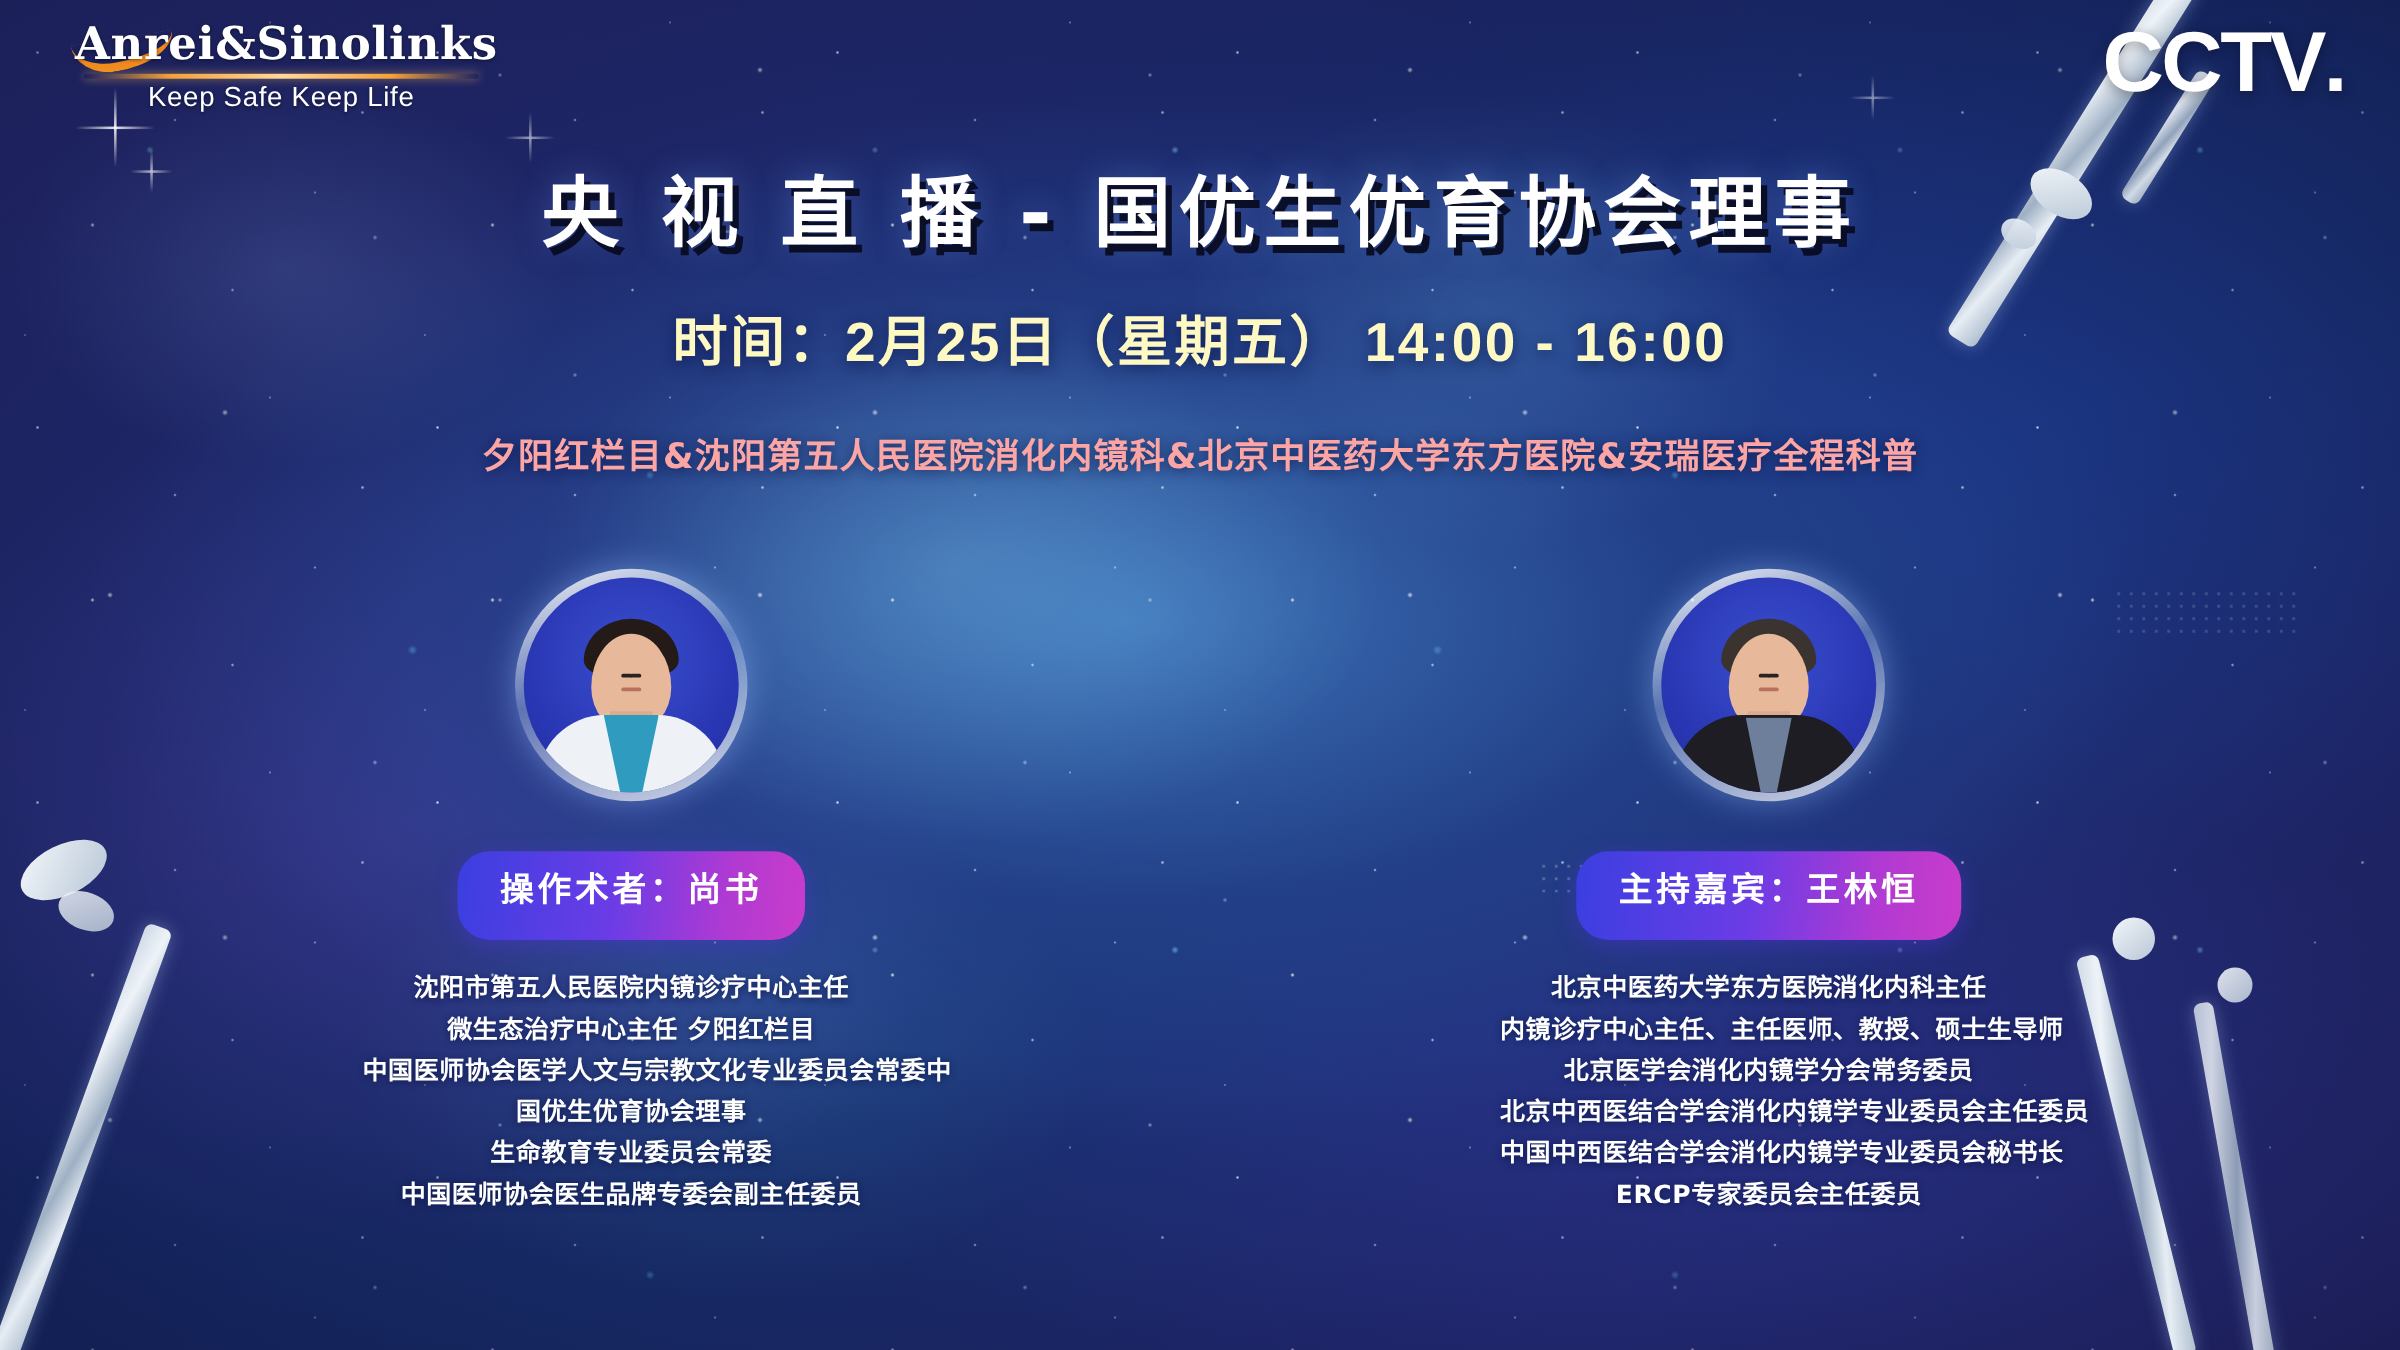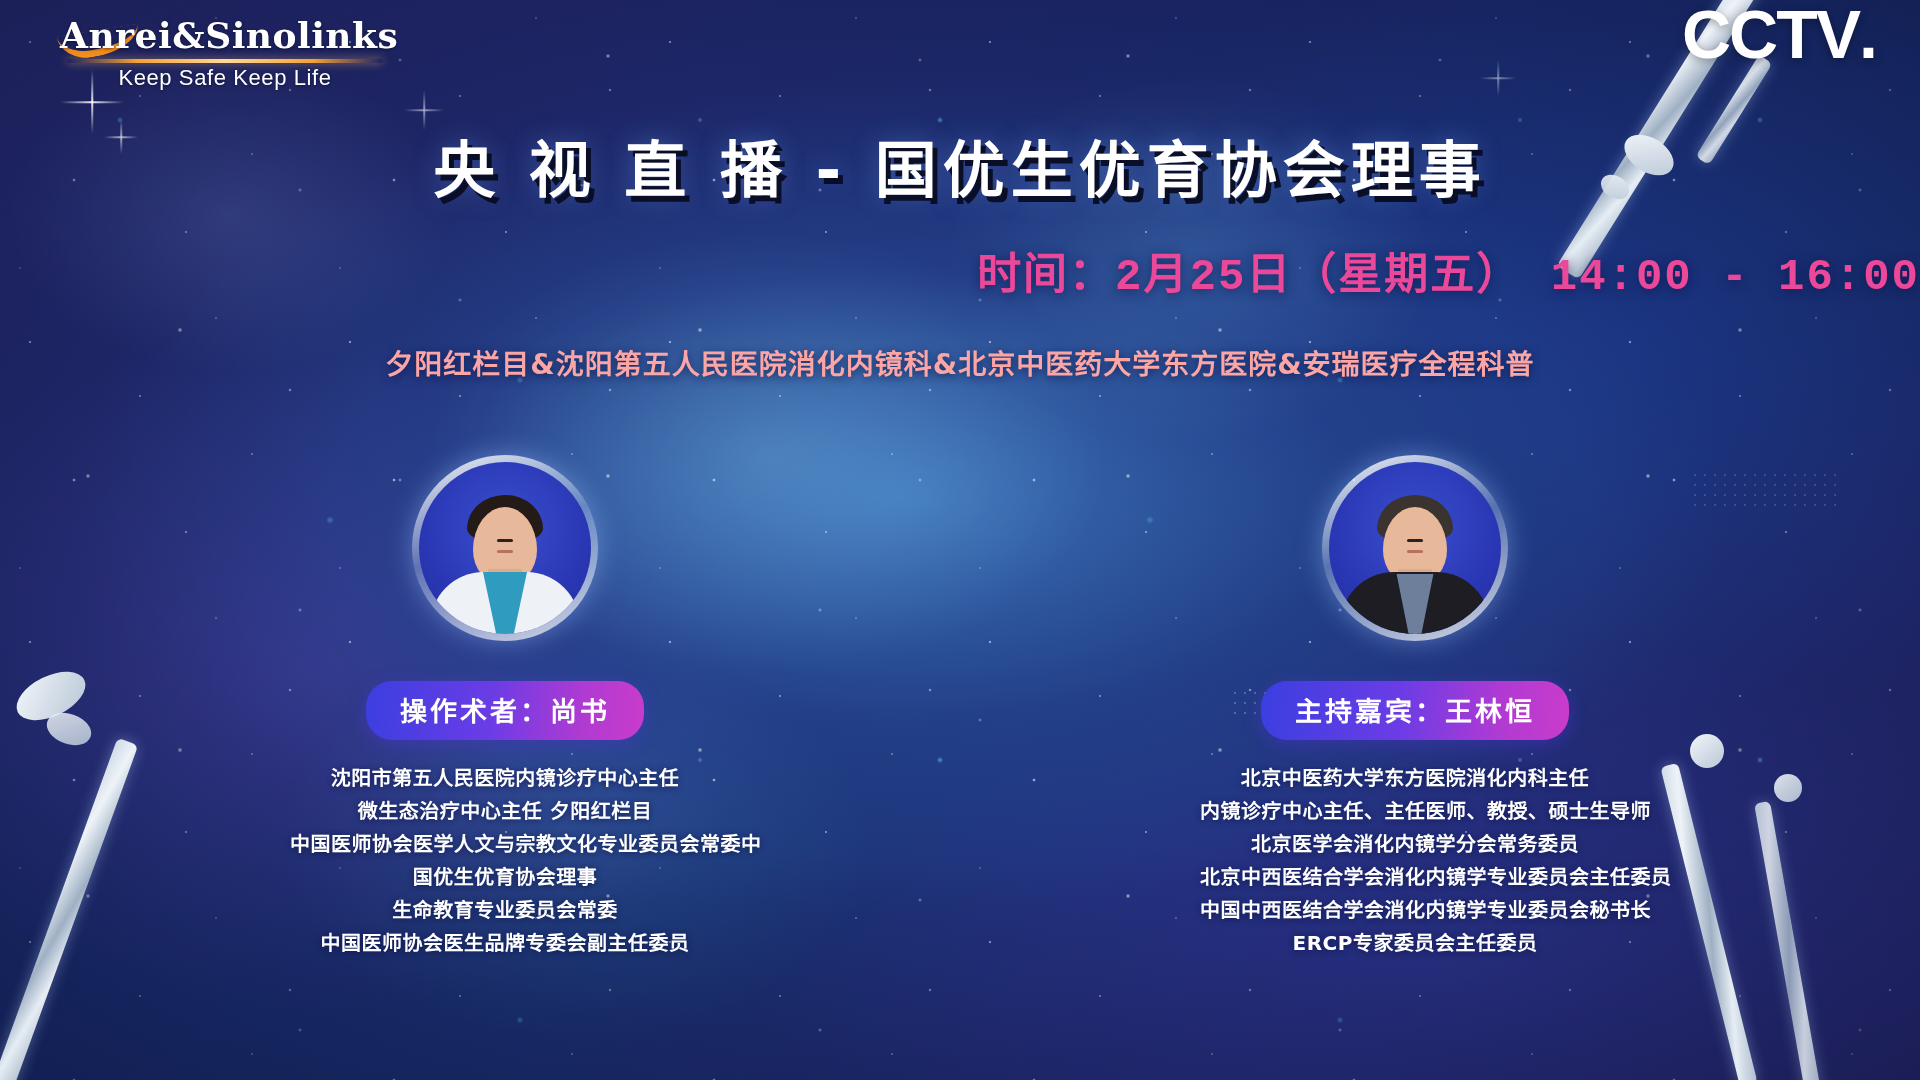--- a/index.html
+++ b/index.html
@@ -113,43 +113,42 @@
     margin:3px auto 2px; width:316px; height:4px;
     background:linear-gradient(90deg,rgba(240,138,28,0) 0%,#f3a13a 22%,#ffd89a 50%,#f3a13a 78%,rgba(240,138,28,0) 100%);
     border-radius:2px;
     box-shadow:0 0 8px rgba(255,190,90,.55);
   }
   .logo-tag{
     font-size:22px; color:#ffffff; font-weight:500; letter-spacing:.6px;
     text-shadow:0 1px 3px rgba(0,0,0,.45);
   }
   .logo-cctv{
-    position:absolute; right:42px; top:0; z-index:8;
+    position:absolute; right:42px; top:16px; z-index:8;
     font-family:"Liberation Sans",sans-serif;
     font-weight:bold; font-size:68px; letter-spacing:-2px; color:#fff;
     line-height:1;
     text-shadow:0 2px 10px rgba(0,0,0,.35);
     text-align:center;
   }
   .logo-cctv .dot{ letter-spacing:0; }
   
   .headline-wrap{ position:absolute; left:0; right:0; top:120px; text-align:center; z-index:6;}
   .title-main{
     font-family:"DejaVu Sans","Liberation Sans",sans-serif;
     font-weight:bold;
     font-size:62px; color:#ffffff; letter-spacing:6px;
     text-shadow:5px 6px 0 rgba(8,10,30,.92), 0 0 26px rgba(120,170,255,.35);
   }
   .title-time{
     margin-top:28px;
-    font-family:Liberation Mono, monospace;
-    font-weight:bold;
-    font-size:44px; color:#ec4899; letter-spacing:2px;
+    font-family:Liberation Sans, sans-serif;
+    font-weight:bold;
+    font-size:44px; color:#fef9c3; letter-spacing:2px;
     text-shadow:0 2px 12px rgba(10,20,70,.7);
-    text-align:right;
   }
   .title-orgs{
     margin-top:40px;
     font-family:"DejaVu Sans","Liberation Sans",sans-serif;
     font-weight:bold;
     font-size:28px; color:#fca5a5; letter-spacing:1px;
     text-shadow:0 2px 10px rgba(10,20,70,.75);
   }
   
   .people{
@@ -198,21 +197,21 @@
   .p-body.suit::after{
     content:""; position:absolute; left:50%; top:2px; transform:translateX(-50%);
     width:40px; height:60px; background:#6d7f9b;
     clip-path:polygon(50% 0,96% 0,66% 100%,34% 100%,4% 0);
   }
   .p-eye{ position:absolute; width:9px; height:3px; border-radius:2px; background:#2b2220; top:42%;}
   .p-eye.l{ left:38%; } .p-eye.r{ right:38%; }
   .p-mouth{ position:absolute; left:50%; top:55%; transform:translateX(-50%); width:16px;height:3px;border-radius:2px;background:#b9705e;}
   .badge{
     display:inline-block; margin-top:40px;
-    padding:9px 34px 11px;
+    padding:9px 34px 23px;
     border-radius:26px;
     background:linear-gradient(95deg,#3b3fe0 0%,#6b3ce6 45%,#b13ad2 78%,#c93ccb 100%);
     color:#fff; font-weight:bold; font-size:27px; letter-spacing:3px;
     font-family:"DejaVu Sans","Liberation Sans",sans-serif;
     box-shadow:0 4px 18px rgba(80,50,210,.45);
     white-space:nowrap;
   }
   .bio{ margin-top:22px; }
   .bio-line{
     font-family:"DejaVu Sans","Liberation Sans",sans-serif;

